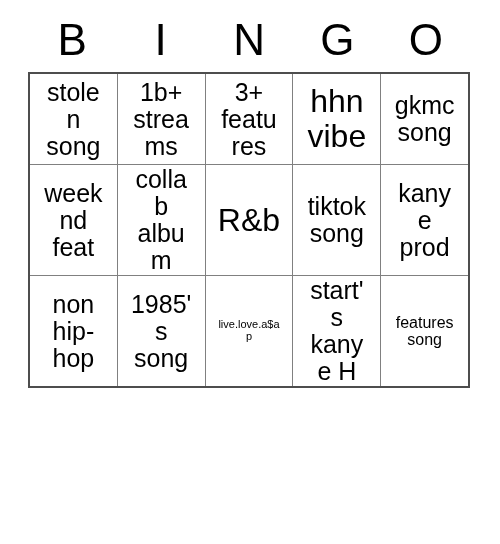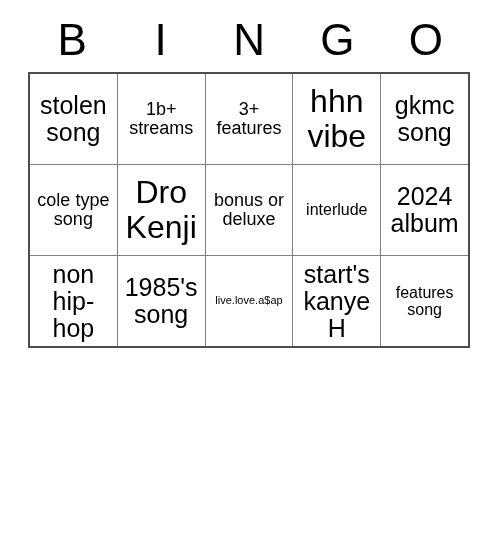--- a/index.html
+++ b/index.html
@@ -44,36 +44,36 @@
   #bingo-grid {
     width: 442px;
     border-collapse: collapse;
     table-layout: fixed;
     border: 2px solid #4d4d4d;
   }
   #bingo-grid td {
     border: 1px solid #808080;
     width: 20%;
     height: 88px;
-    padding: 1px 3px;
+    padding: 1px 12px;
     text-align: center;
     vertical-align: middle;
     overflow: hidden;
   }
   .cell-text {
     display: block;
     line-height: 1.08;
     word-wrap: break-word;
   }
 
   
   .sz-xl  { font-size: 30px; }
   .sz-lg  { font-size: 32px; }
   .sz-md  { font-size: 25px; }
-  .sz-sm  { font-size: 18px; }
+  .sz-sm  { font-size: 25px; }
   .sz-xs  { font-size: 16px; }
   .sz-xxs { font-size: 11px; }
 </style>
 </head>
 <body>
 
 <div id="bingo-card">
 
   <div id="bingo-header">
     <div class="header-cell">B</div>
@@ -97,33 +97,33 @@
           </td>
         <td>
             <span class="cell-text sz-lg">hhn vibe</span>
           </td>
         <td>
             <span class="cell-text sz-md">gkmc song</span>
           </td>
       </tr>
       <tr>
         <td>
-            <span class="cell-text sz-sm">cole type song</span>
+            <span class="cell-text sz-sm">weeknd feat</span>
           </td>
         <td>
-            <span class="cell-text sz-lg">Dro Kenji</span>
+            <span class="cell-text sz-md">collab album</span>
           </td>
         <td>
-            <span class="cell-text sz-sm">bonus or deluxe</span>
+            <span class="cell-text sz-lg">R&amp;b</span>
           </td>
         <td>
-            <span class="cell-text sz-xs">interlude</span>
+            <span class="cell-text sz-md">tiktok song</span>
           </td>
         <td>
-            <span class="cell-text sz-md">2024 album</span>
+            <span class="cell-text sz-md">kanye prod</span>
           </td>
       </tr>
       <tr>
         <td>
             <span class="cell-text sz-md">non hip-hop</span>
           </td>
         <td>
             <span class="cell-text sz-md">1985's song</span>
           </td>
         <td>

